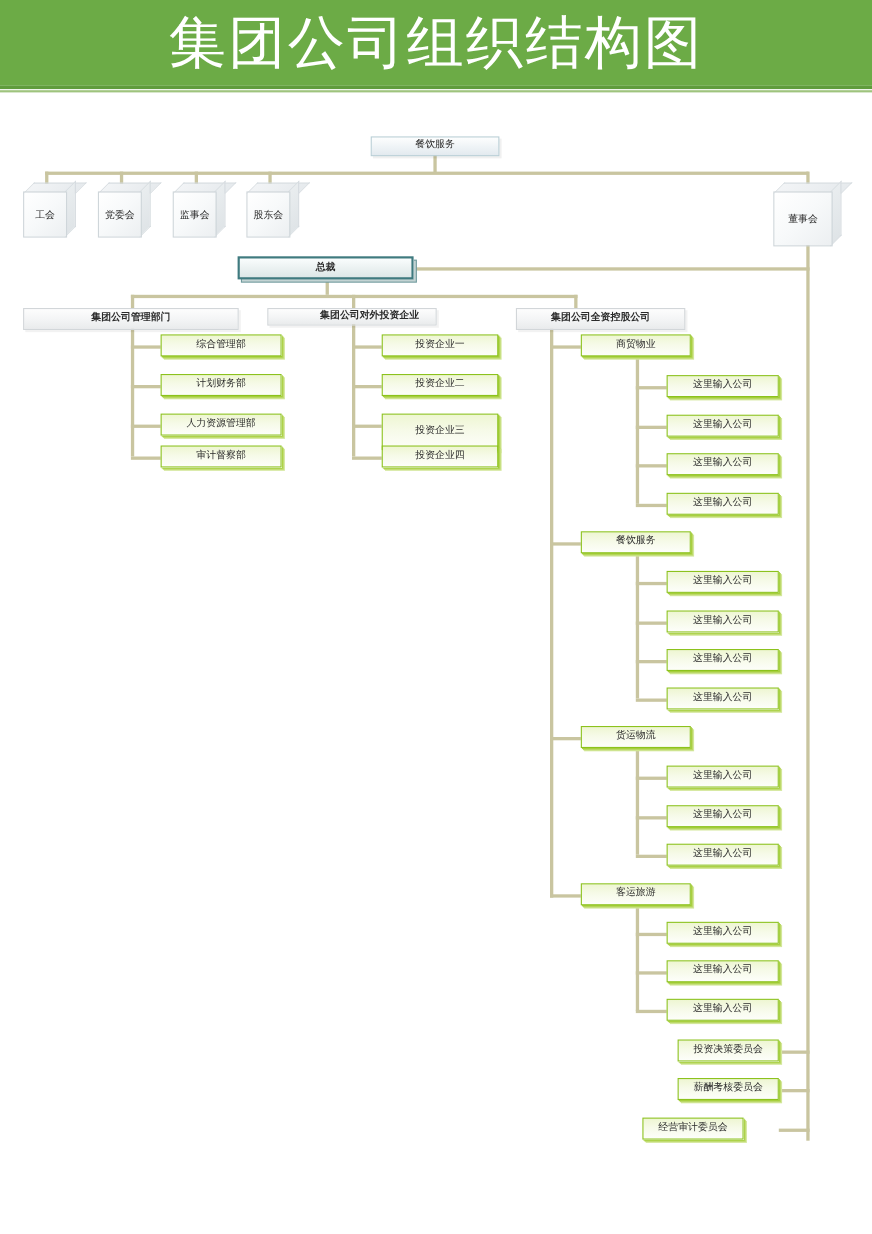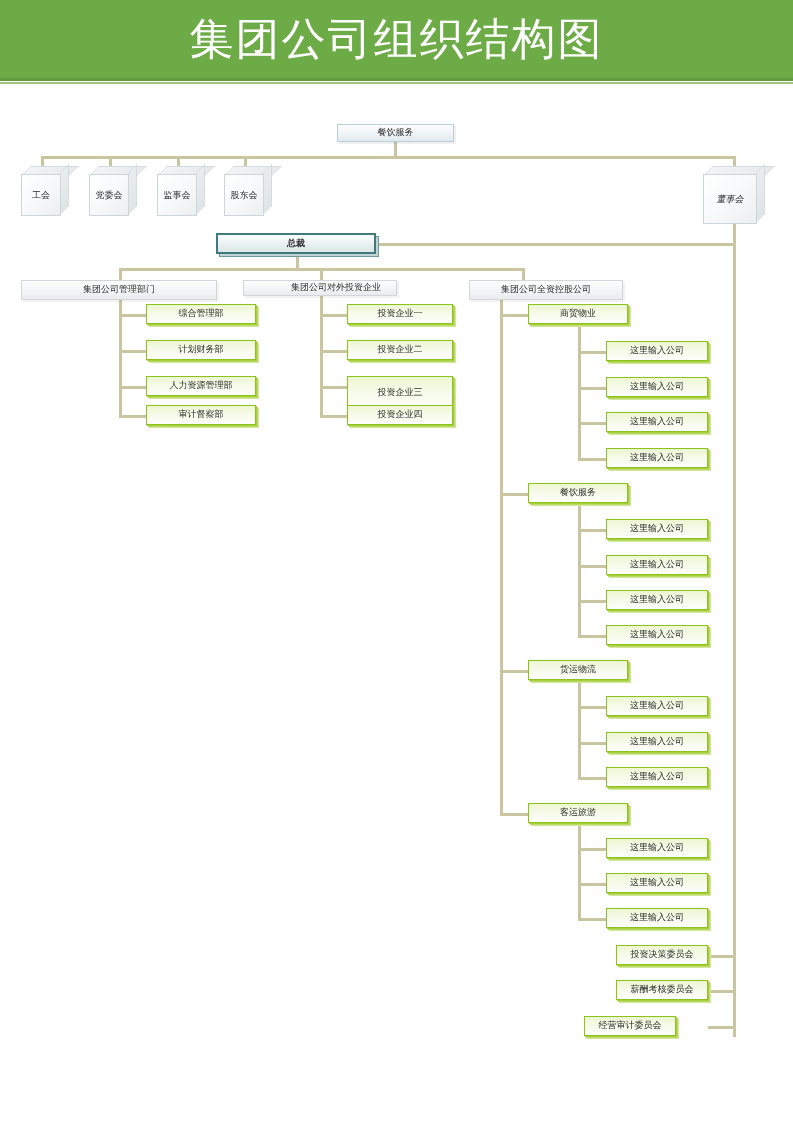--- a/index.html
+++ b/index.html
@@ -7,21 +7,21 @@
     font-family:"DejaVu Sans","Liberation Sans",sans-serif;
     width:793px;height:1122px;position:relative;overflow:hidden;
   }
   
   #banner{
     position:absolute;left:0;top:0;width:793px;height:78px;
     background:#6cab46;
     display:flex;align-items:center;justify-content:center;
   }
   #banner-title{
-    color:#ffffff;font-size:44px;letter-spacing:2px;
+    color:#ffffff;font-size:52px;letter-spacing:2px;
     font-family:"DejaVu Serif","Liberation Serif",serif;
     font-weight:400;line-height:1;
   }
   #banner-rule1{position:absolute;left:0;top:78px;width:793px;height:3px;background:#5f9c3c;}
   #banner-rule2{position:absolute;left:0;top:82px;width:793px;height:2px;background:#9fc47e;}
 
   
   #chart{position:absolute;left:0;top:88px;width:793px;height:1034px;}
 
   
@@ -37,20 +37,21 @@
   
   .box-plain{
     border:1px solid #b9cfd6;
     background:linear-gradient(180deg,#fdfefe 0%,#eef3f6 55%,#e3eaef 100%);
     box-shadow:2px 2px 0 0 rgba(0,0,0,0.06);
   }
   .box-grey{
     border:1px solid #d2d6d9;
     background:linear-gradient(180deg,#fdfdfd 0%,#f3f4f5 55%,#e9ebec 100%);
     box-shadow:2px 2px 0 0 rgba(0,0,0,0.05);
+    font-weight:bold;
   }
   
   .box-pres{
     border:2px solid #3f7a7f;
     background:linear-gradient(180deg,#fafdfd 0%,#eef4f4 40%,#dde7e7 100%);
     box-shadow:3px 3px 0 -1px #c3d3d3, 3px 3px 0 0 #6f9a9d;
     font-weight:bold;
   }
   
   .box-green{
@@ -183,21 +184,21 @@
     </div>
   </div>
   <div class="cube" style="left:224px;top:78px;width:48px;height:50px;">
     <div class="top"></div>
     <div class="side"></div>
     <div class="face">
       <span>股东会</span>
     </div>
   </div>
 
-  <div class="cube" style="left:703px;top:78px;width:62px;height:58px;font-style:italic;">
+  <div class="cube" style="left:703px;top:78px;width:62px;height:58px;">
     <div class="top"></div>
     <div class="side"></div>
     <div class="face">
       <span>董事会</span>
     </div>
   </div>
 
   <div class="box box-pres" style="left:216px;top:145px;width:160px;height:21px;">
     <span>总裁</span>
   </div>

